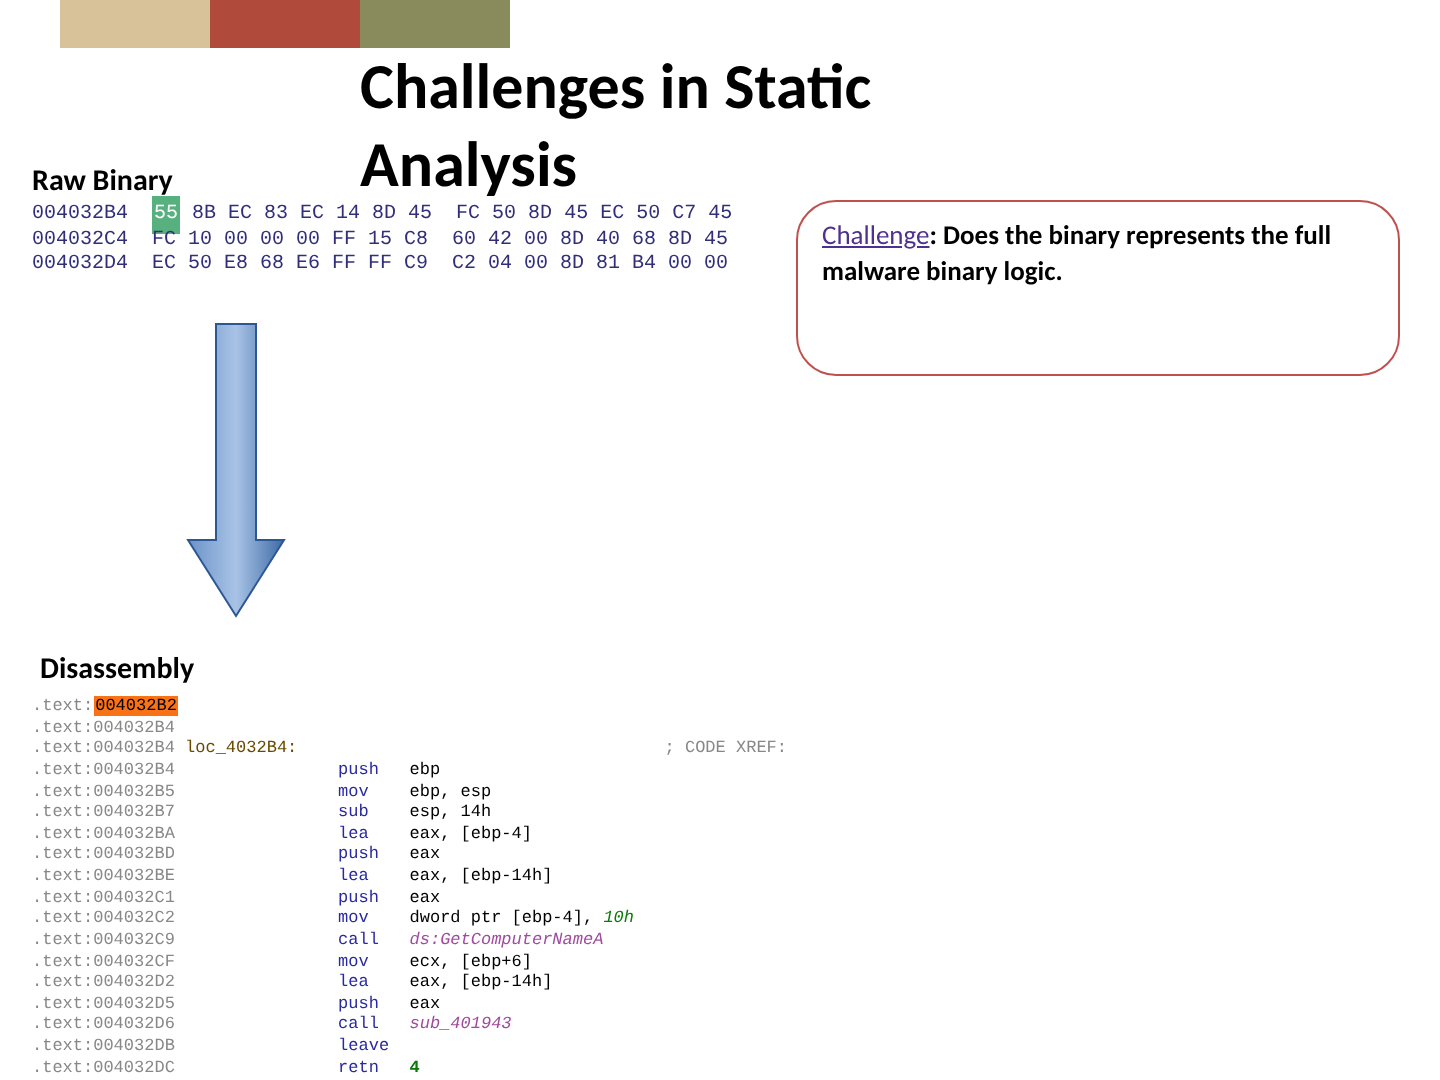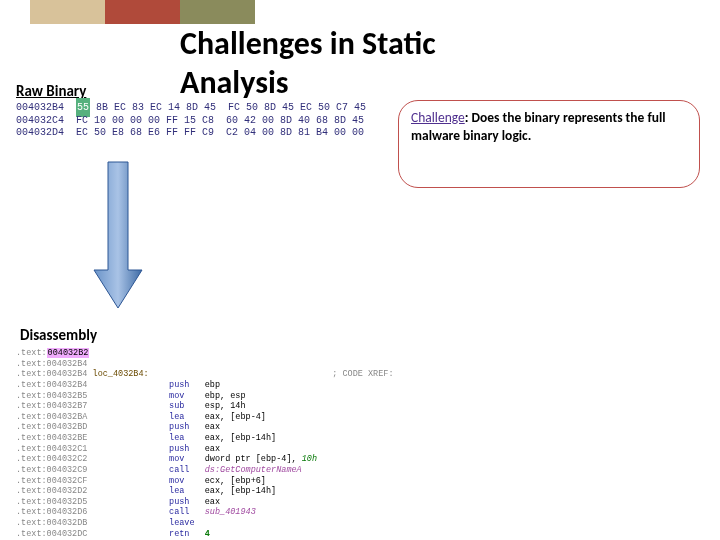--- a/index.html
+++ b/index.html
@@ -32,21 +32,20 @@
     }
     .section-label {
       font-size: 15px;
       font-weight: bold;
       color: #000;
     }
     #raw-binary-label {
       position: absolute;
       top: 82px;
       left: 16px;
-      text-decoration: underline;
     }
     #disassembly-label {
       position: absolute;
       top: 326px;
       left: 20px;
     }
     .hex-block {
       position: absolute;
       top: 102px;
       left: 16px;
@@ -89,21 +88,21 @@
       top: 348px;
       left: 16px;
       font-family: "Courier New", monospace;
       font-size: 8.5px;
       line-height: 1.25;
       color: #000;
       white-space: pre;
     }
     .d-addr { color: #888; text-align: right; }
     .d-label { color: #6a4a00; }
-    .d-hl { background: #f0abfc; padding: 0 1px; }
+    .d-hl { background: #f97316; padding: 0 1px; }
     .d-op { color: #2a2aa0; }
     .d-arg { color: #000; }
     .d-num { color: #0a7a0a; font-style: italic; }
     .d-num2 { color: #0a7a0a; font-weight: bold; }
     .d-call { color: #a04aa0; font-style: italic; }
     .d-cmt { color: #888; }
   </style>
 </head>
 <body>
 

